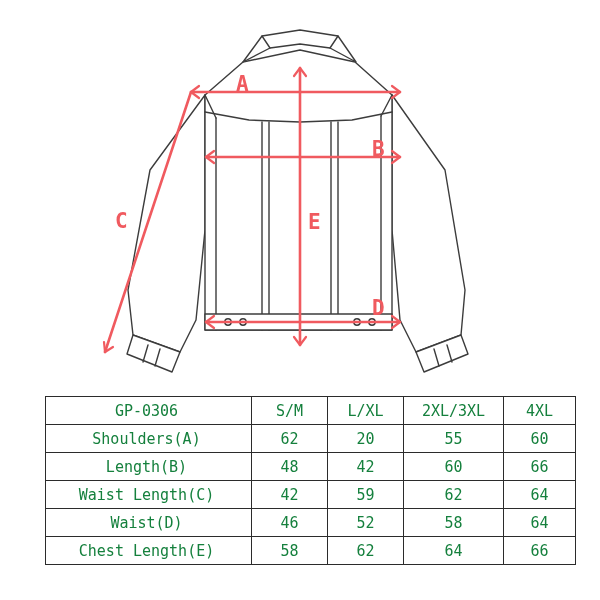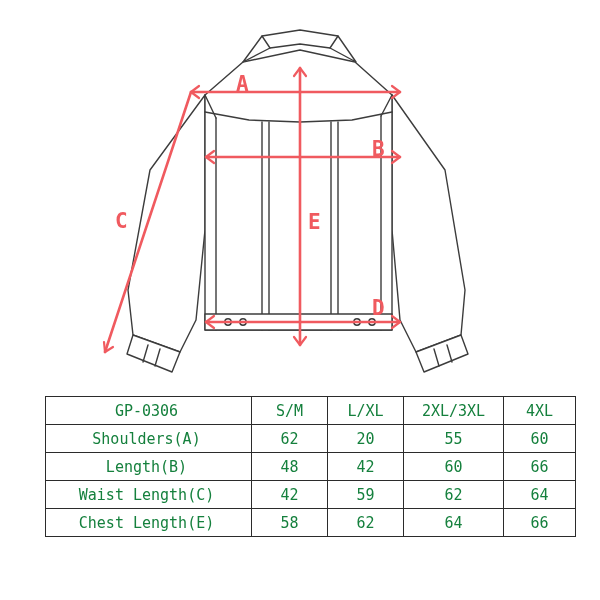--- a/index.html
+++ b/index.html
@@ -181,20 +181,27 @@
           <td>66</td>
         </tr>
         <tr>
           <td class="rowhead">Waist Length(C)</td>
           <td>42</td>
           <td>59</td>
           <td>62</td>
           <td>64</td>
         </tr>
         <tr>
+          <td class="rowhead">Waist(D)</td>
+          <td>46</td>
+          <td>52</td>
+          <td>58</td>
+          <td>64</td>
+        </tr>
+        <tr>
           <td class="rowhead">Chest Length(E)</td>
           <td>58</td>
           <td>62</td>
           <td>64</td>
           <td>66</td>
         </tr>
       </tbody>
     </table>
   </div>
 

